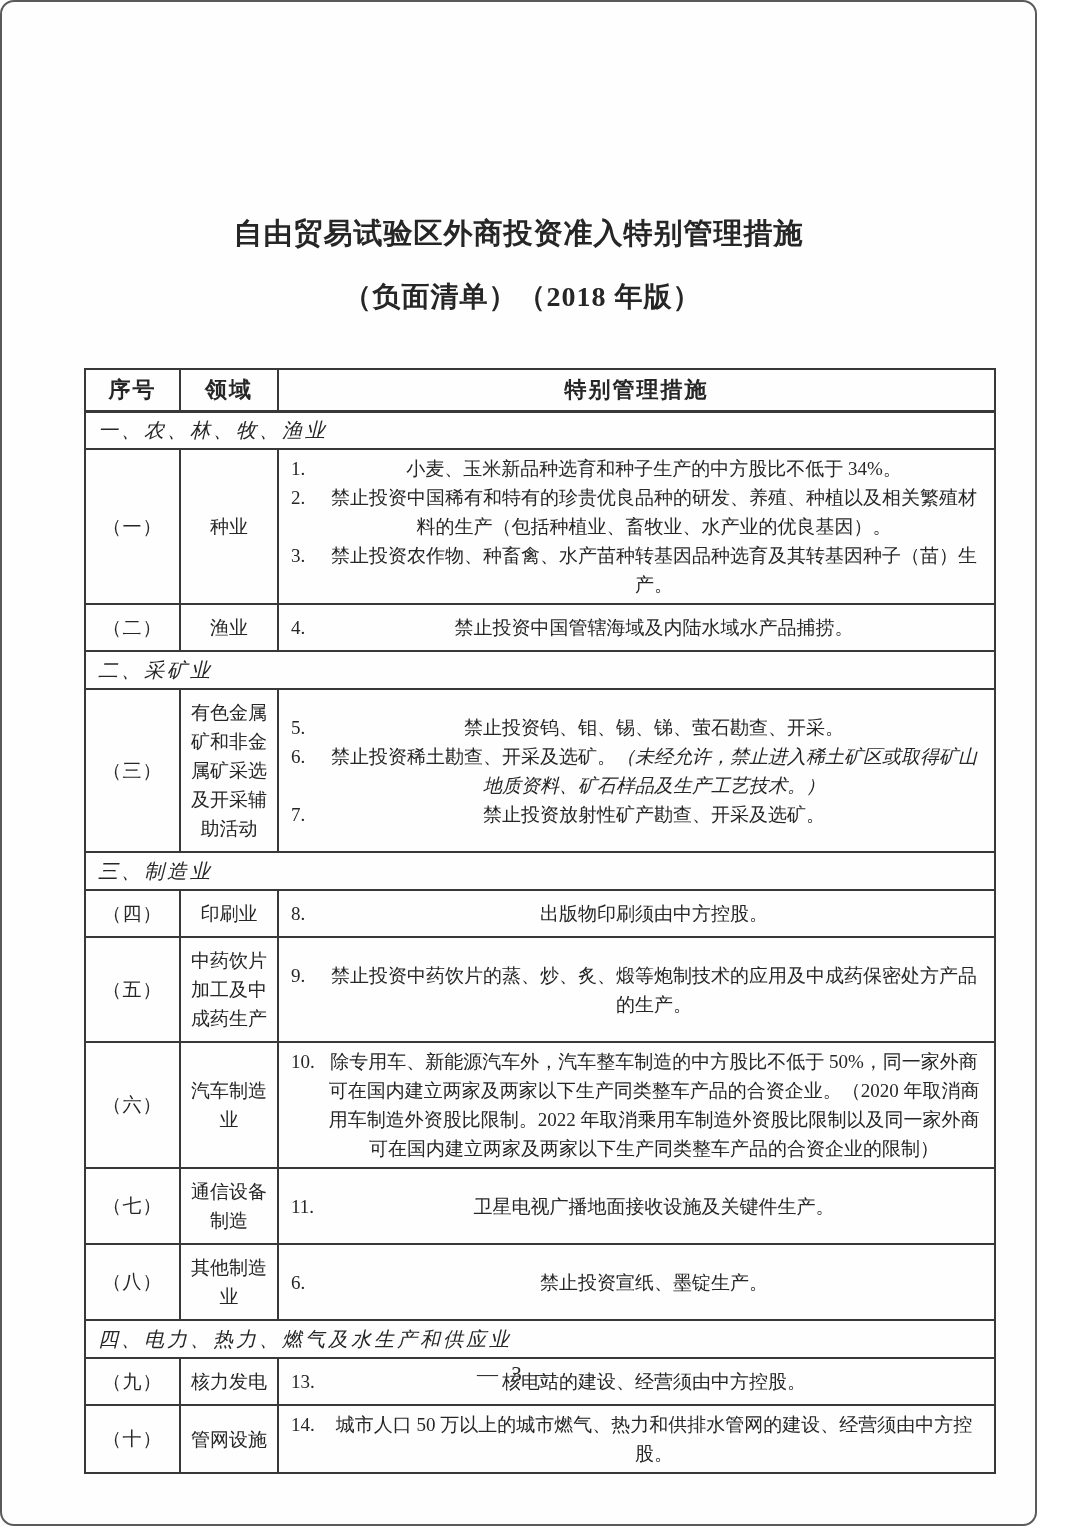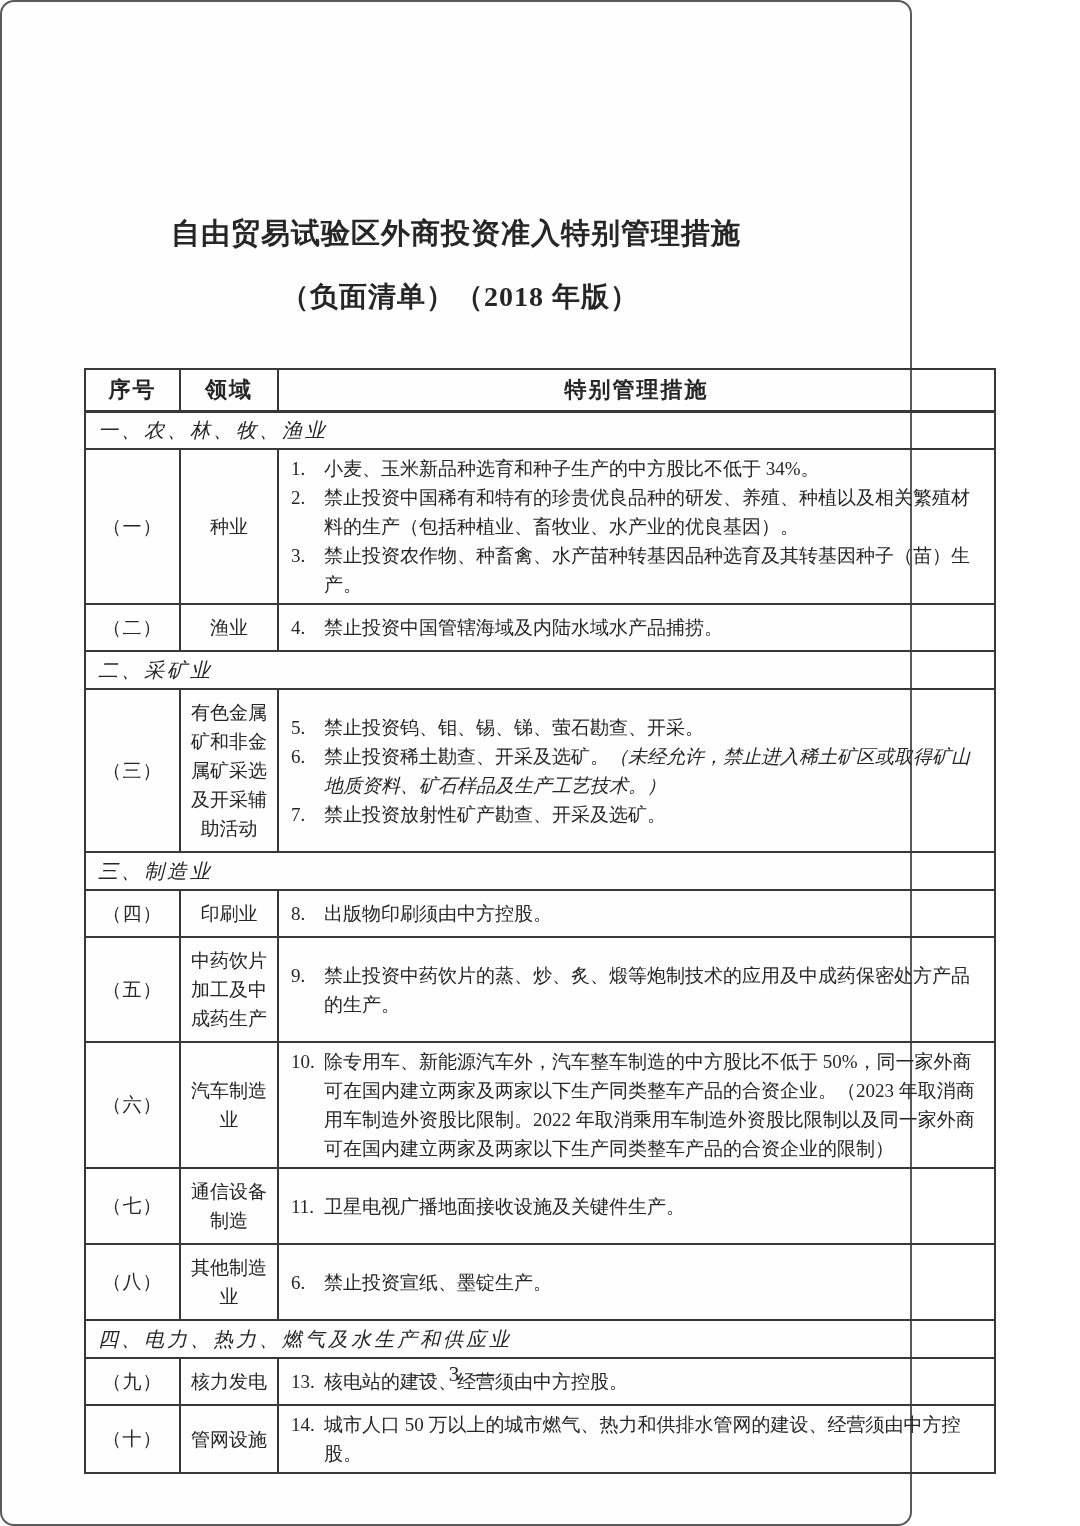--- a/index.html
+++ b/index.html
@@ -7,21 +7,21 @@
     padding: 0;
     width: 1080px;
     height: 1526px;
     background: #ffffff;
     overflow: hidden;
     font-family: "Liberation Serif", "DejaVu Serif", serif;
     color: #262626;
   }
   .page {
     position: relative;
-    width: 912px;
+    width: 1037px;
     height: 1526px;
     background: #fefefe;
     box-sizing: border-box;
   }
   .page-frame {
     position: absolute;
     inset: 0;
     border: 2px solid #5a5a5a;
     border-radius: 14px;
     box-sizing: border-box;
@@ -98,20 +98,21 @@
     display: flex;
     align-items: flex-start;
     font-size: 19px;
     line-height: 29px;
   }
   .measure-num {
     flex: 0 0 33px;
   }
   .measure-text {
     flex: 1;
+    text-align: center;
   }
   .measure-note {
     font-style: italic;
   }
   .page-number {
     position: absolute;
     top: 1362px;
     left: 0;
     width: 100%;
     text-align: center;
@@ -227,21 +228,21 @@
           </div>
         </td>
       </tr>
 
       <tr>
         <td class="cell-no">（六）</td>
         <td class="cell-field">汽车制造业</td>
         <td class="cell-measures">
           <div class="measure-item">
             <span class="measure-num">10.</span>
-            <span class="measure-text">除专用车、新能源汽车外，汽车整车制造的中方股比不低于 50%，同一家外商可在国内建立两家及两家以下生产同类整车产品的合资企业。（2023 年取消商用车制造外资股比限制。2022 年取消乘用车制造外资股比限制以及同一家外商可在国内建立两家及两家以下生产同类整车产品的合资企业的限制）</span>
+            <span class="measure-text">除专用车、新能源汽车外，汽车整车制造的中方股比不低于 50%，同一家外商可在国内建立两家及两家以下生产同类整车产品的合资企业。（2020 年取消商用车制造外资股比限制。2022 年取消乘用车制造外资股比限制以及同一家外商可在国内建立两家及两家以下生产同类整车产品的合资企业的限制）</span>
           </div>
         </td>
       </tr>
 
       <tr>
         <td class="cell-no">（七）</td>
         <td class="cell-field">通信设备制造</td>
         <td class="cell-measures">
           <div class="measure-item">
             <span class="measure-num">11.</span>

